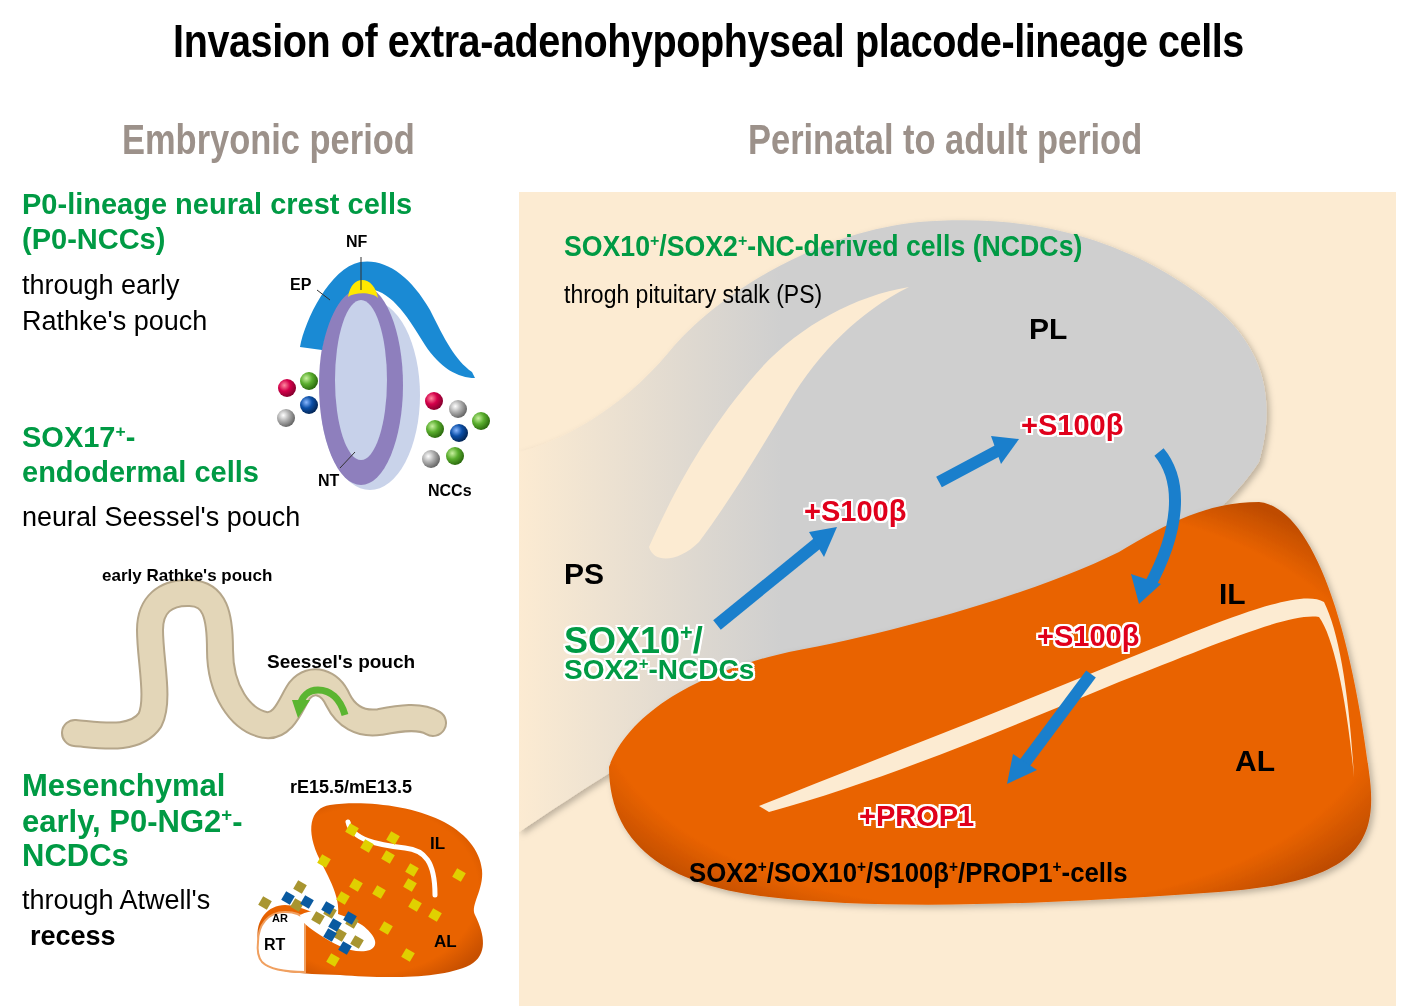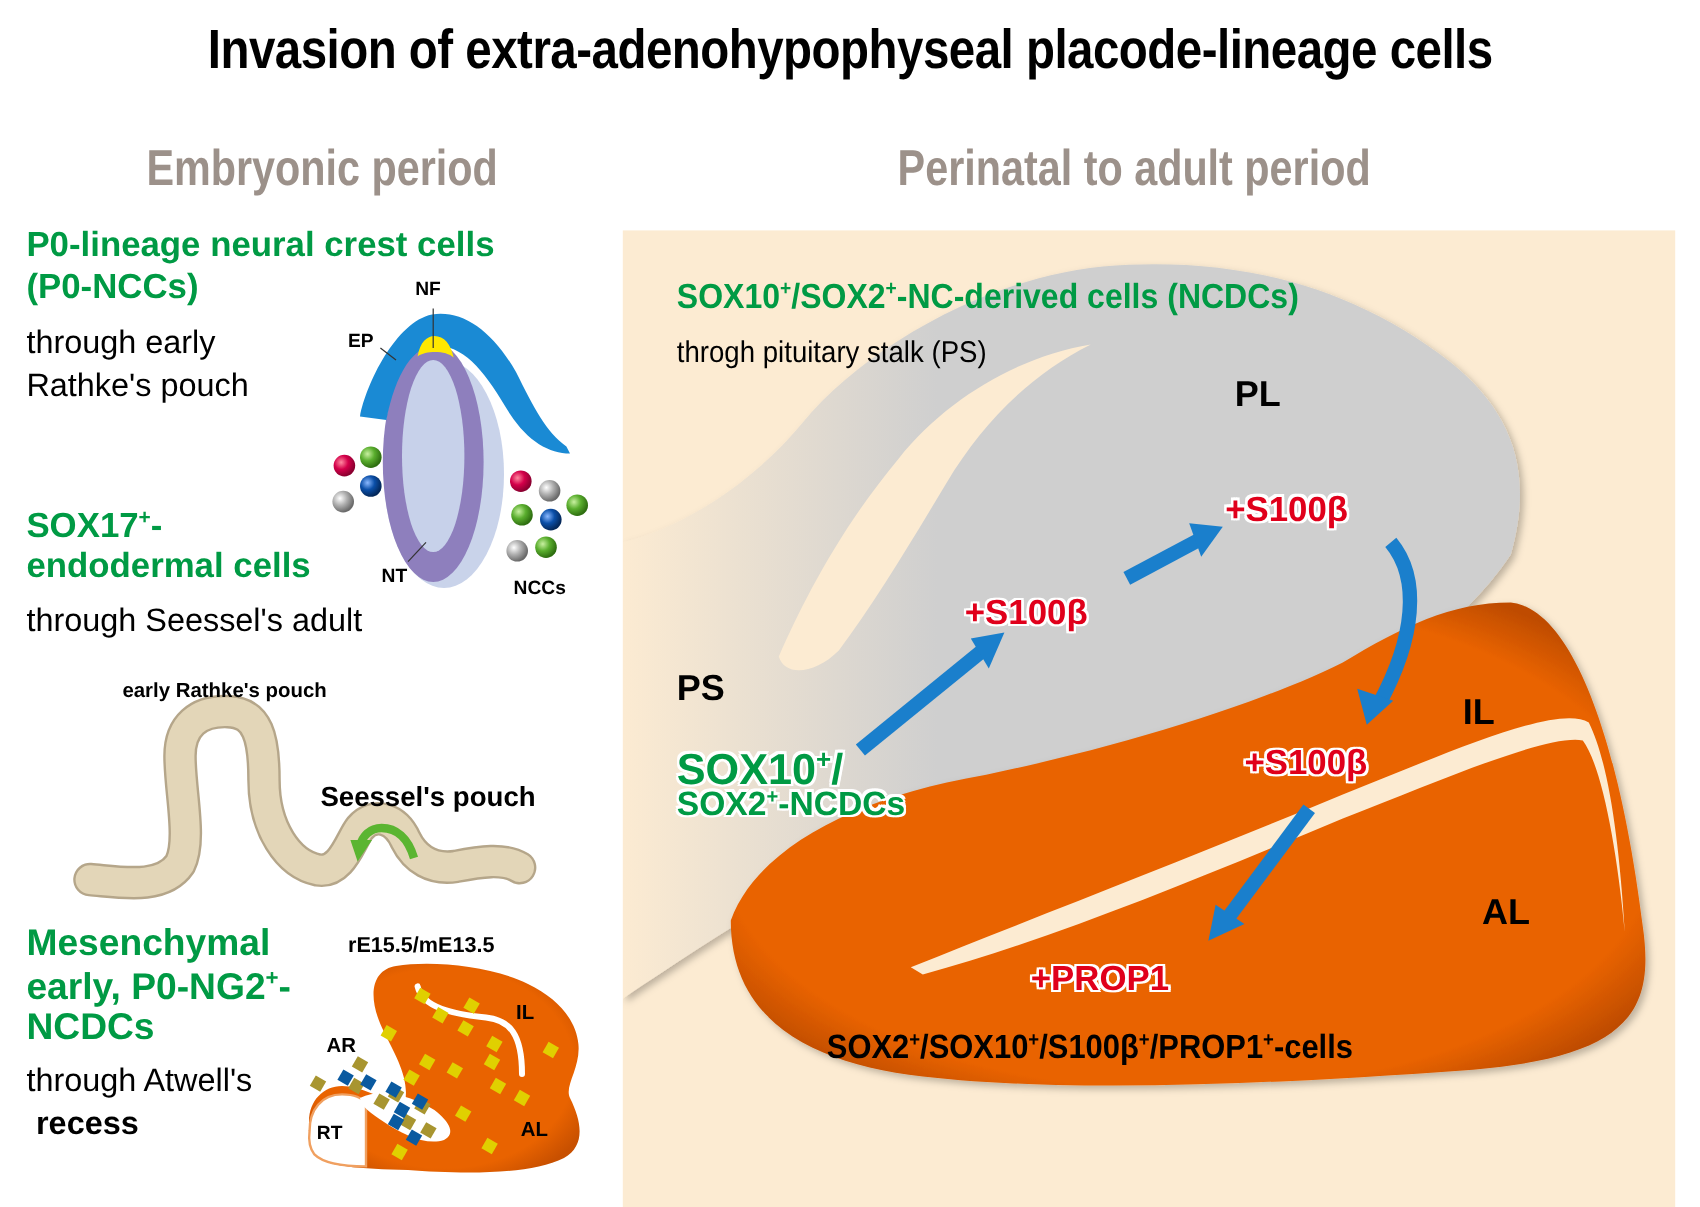--- a/index.html
+++ b/index.html
@@ -24,21 +24,21 @@
 <div class="period" style="left:122px; top:116px;">Embryonic period</div>
 <div class="period" style="left:748px; top:116px;">Perinatal to adult period</div>
 
 <div class="abs green" style="left:22px; top:188px; font-size:29px;">P0-lineage neural crest cells</div>
 <div class="abs green" style="left:22px; top:223px; font-size:29px;">(P0-NCCs)</div>
 <div class="abs black" style="left:22px; top:270px; font-size:27px;">through early</div>
 <div class="abs black" style="left:22px; top:306px; font-size:27px;text-align:right;">Rathke's pouch</div>
 
 <div class="abs green" style="left:22px; top:421px; font-size:29px;"><span>SOX17</span><sup>+</sup><span>-</span></div>
 <div class="abs green" style="left:22px; top:456px; font-size:29px;">endodermal cells</div>
-<div class="abs black" style="left:22px; top:502px; font-size:27px;">through Seessel's adult</div>
+<div class="abs black" style="left:22px; top:502px; font-size:27px;">neural Seessel's pouch</div>
 
 <div class="abs green" style="left:22px; top:768px; font-size:31px;">Mesenchymal</div>
 <div class="abs green" style="left:22px; top:804px; font-size:31px;"><span>early, P0-NG2</span><sup>+</sup><span>-</span></div>
 <div class="abs green" style="left:22px; top:838px; font-size:31px;">NCDCs</div>
 <div class="abs black" style="left:22px; top:885px; font-size:27px;">through Atwell's</div>
 <div class="abs black" style="left:30px; top:921px; font-size:27px;font-weight:bold;">recess</div>
 
 <svg width="520" height="560" style="pointer-events:none;">
   <defs>
     <radialGradient id="gRed" cx="35%" cy="35%" r="65%">
@@ -94,21 +94,21 @@
 <div class="abs lbl" style="left:318px; top:472px;">NT</div>
 <div class="abs lbl" style="left:428px; top:482px;">NCCs</div>
 
 <svg width="520" height="760" style="pointer-events:none;">
   <path d="M75,733 C100,735 135,742 150,720 C160,700 150,660 150,630 C150,605 165,592 190,593 C215,594 220,615 220,650 C220,690 240,720 265,725 C285,728 292,700 300,690 C312,676 330,682 338,700 C346,716 360,725 380,722 C400,718 420,715 433,723" fill="none" stroke="#b5a68a" stroke-width="28" stroke-linecap="round" stroke-linejoin="round"></path>
   <path d="M75,733 C100,735 135,742 150,720 C160,700 150,660 150,630 C150,605 165,592 190,593 C215,594 220,615 220,650 C220,690 240,720 265,725 C285,728 292,700 300,690 C312,676 330,682 338,700 C346,716 360,725 380,722 C400,718 420,715 433,723" fill="none" stroke="#e3d6b8" stroke-width="24" stroke-linecap="round" stroke-linejoin="round"></path>
   <path d="M345,715 C340,698 330,690 318,690 C308,690 302,697 300,705" fill="none" stroke="#5bb531" stroke-width="7"></path>
   <polygon points="292,700 310,700 298,718" fill="#5bb531"></polygon>
 </svg>
 <div class="abs lbl" style="left:102px; top:566px; font-size:17px;">early Rathke's pouch</div>
-<div class="abs lbl" style="left:267px; top:651px; font-size:23px;">Seessel's pouch</div>
+<div class="abs lbl" style="left:267px; top:651px; font-size:19px;">Seessel's pouch</div>
 
 <svg width="520" height="1006" style="pointer-events:none;">
   <defs>
     <radialGradient id="gOrange" cx="50%" cy="50%" r="60%">
         <stop offset="0.8" stop-color="#e96300"></stop>
         <stop offset="1" stop-color="#c85000"></stop>
       </radialGradient>
   </defs>
   <path d="M258,940 C255,920 268,905 285,905 C300,905 320,915 335,925 C345,905 330,880 320,860 C305,830 310,808 330,805 C360,800 410,805 440,820 C465,832 480,850 482,870 C484,890 470,905 475,915 C485,935 488,955 470,965 C440,980 380,978 340,975 C300,974 270,972 262,962 Z" fill="url(#gOrange)"></path>
   <path d="M258,942 C258,925 268,912 285,912 C295,912 302,915 305,920 L305,972 C290,972 270,970 262,962 C258,957 257,950 258,942 Z" fill="#ffffff" stroke="#f0a060" stroke-width="2"></path>
@@ -143,21 +143,21 @@
       <rect x="302" y="897" width="10" height="10" fill="#0a5aa0" transform="rotate(30 307 902)"></rect>
       <rect x="323" y="903" width="10" height="10" fill="#0a5aa0" transform="rotate(30 328 908)"></rect>
       <rect x="330" y="920" width="10" height="10" fill="#0a5aa0" transform="rotate(30 335 925)"></rect>
       <rect x="345" y="913" width="10" height="10" fill="#0a5aa0" transform="rotate(30 350 918)"></rect>
       <rect x="325" y="930" width="10" height="10" fill="#0a5aa0" transform="rotate(30 330 935)"></rect>
       <rect x="340" y="943" width="10" height="10" fill="#0a5aa0" transform="rotate(30 345 948)"></rect>
     </g>
 </svg>
 <div class="abs lbl" style="left:290px; top:777px; font-size:18px;">rE15.5/mE13.5</div>
 <div class="abs lbl" style="left:430px; top:834px; font-size:17px;">IL</div>
-<div class="abs lbl" style="left:272px; top:862px; font-size:17px;">AR</div>
+<div class="abs lbl" style="left:272px; top:912px; font-size:11px;">AR</div>
 <div class="abs lbl" style="left:264px; top:936px; font-size:16px;">RT</div>
 <div class="abs lbl" style="left:434px; top:932px; font-size:17px;">AL</div>
 
 <div class="panel">
   <svg width="877" height="791">
     <defs>
       <linearGradient id="psFade" x1="0" y1="0" x2="1" y2="0">
         <stop offset="0" stop-color="#fcebd2"></stop>
         <stop offset="0.35" stop-color="#cfcfcf"></stop>
         <stop offset="1" stop-color="#cfcfcf"></stop>

